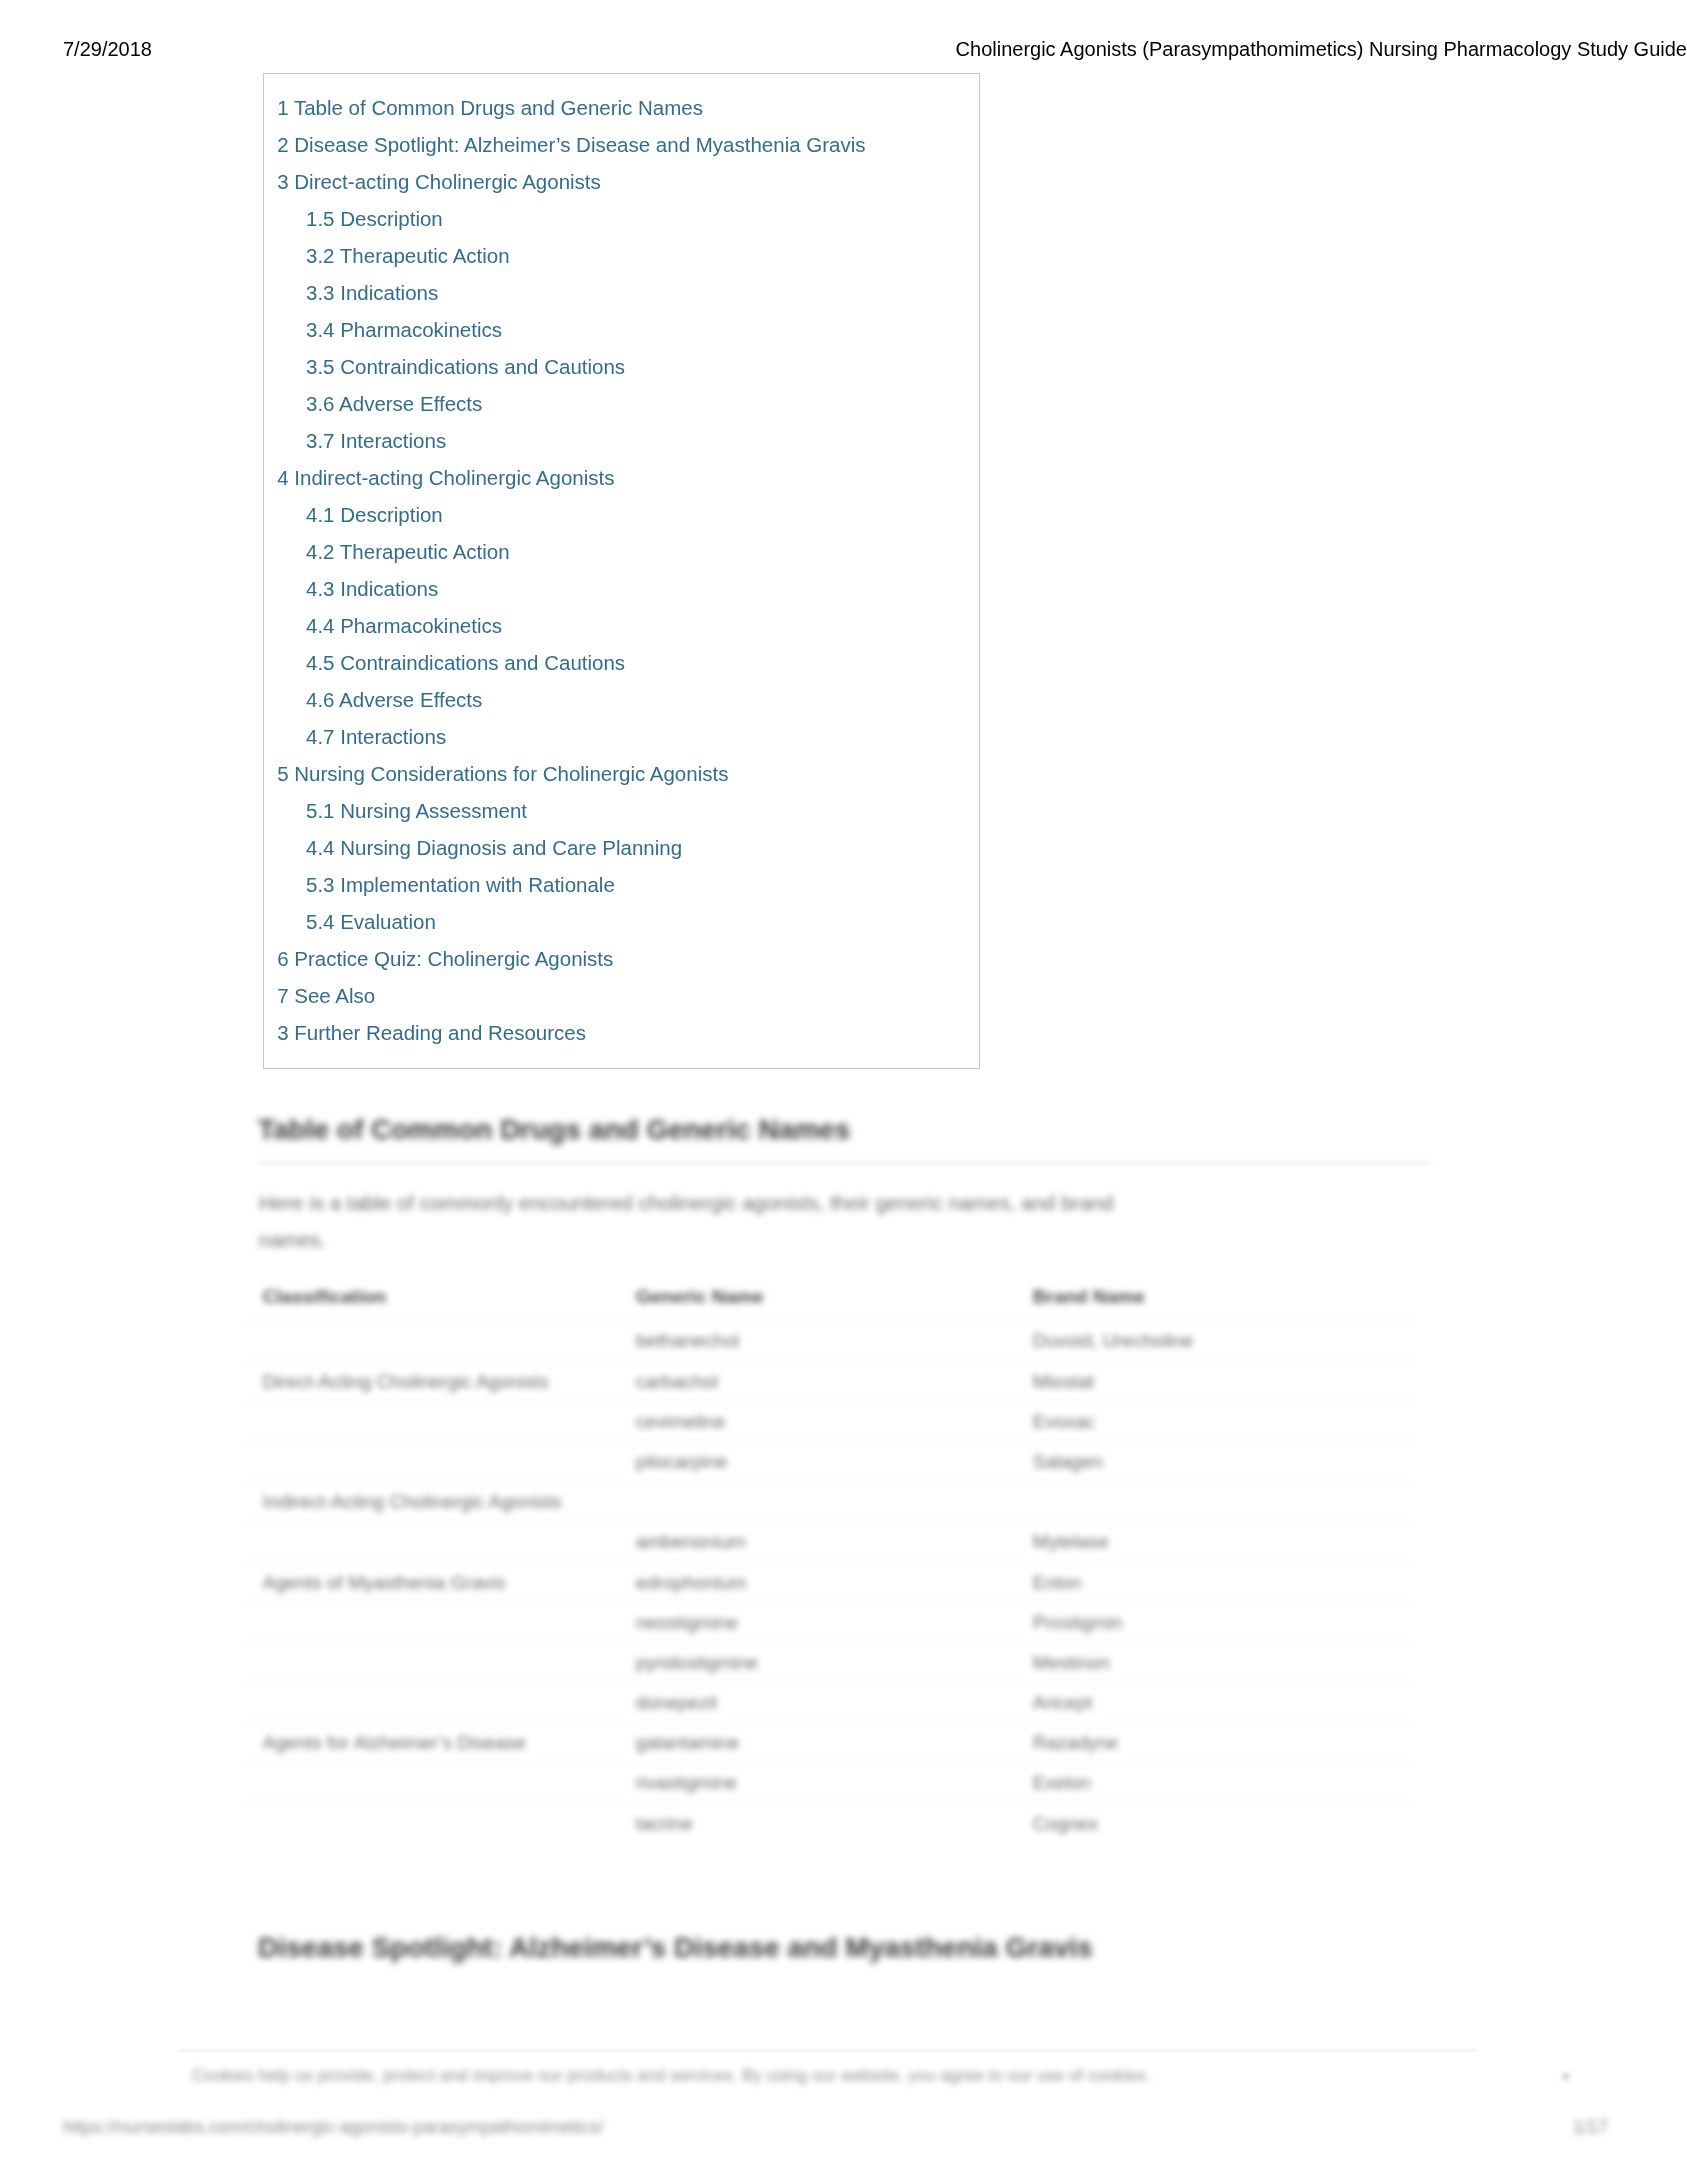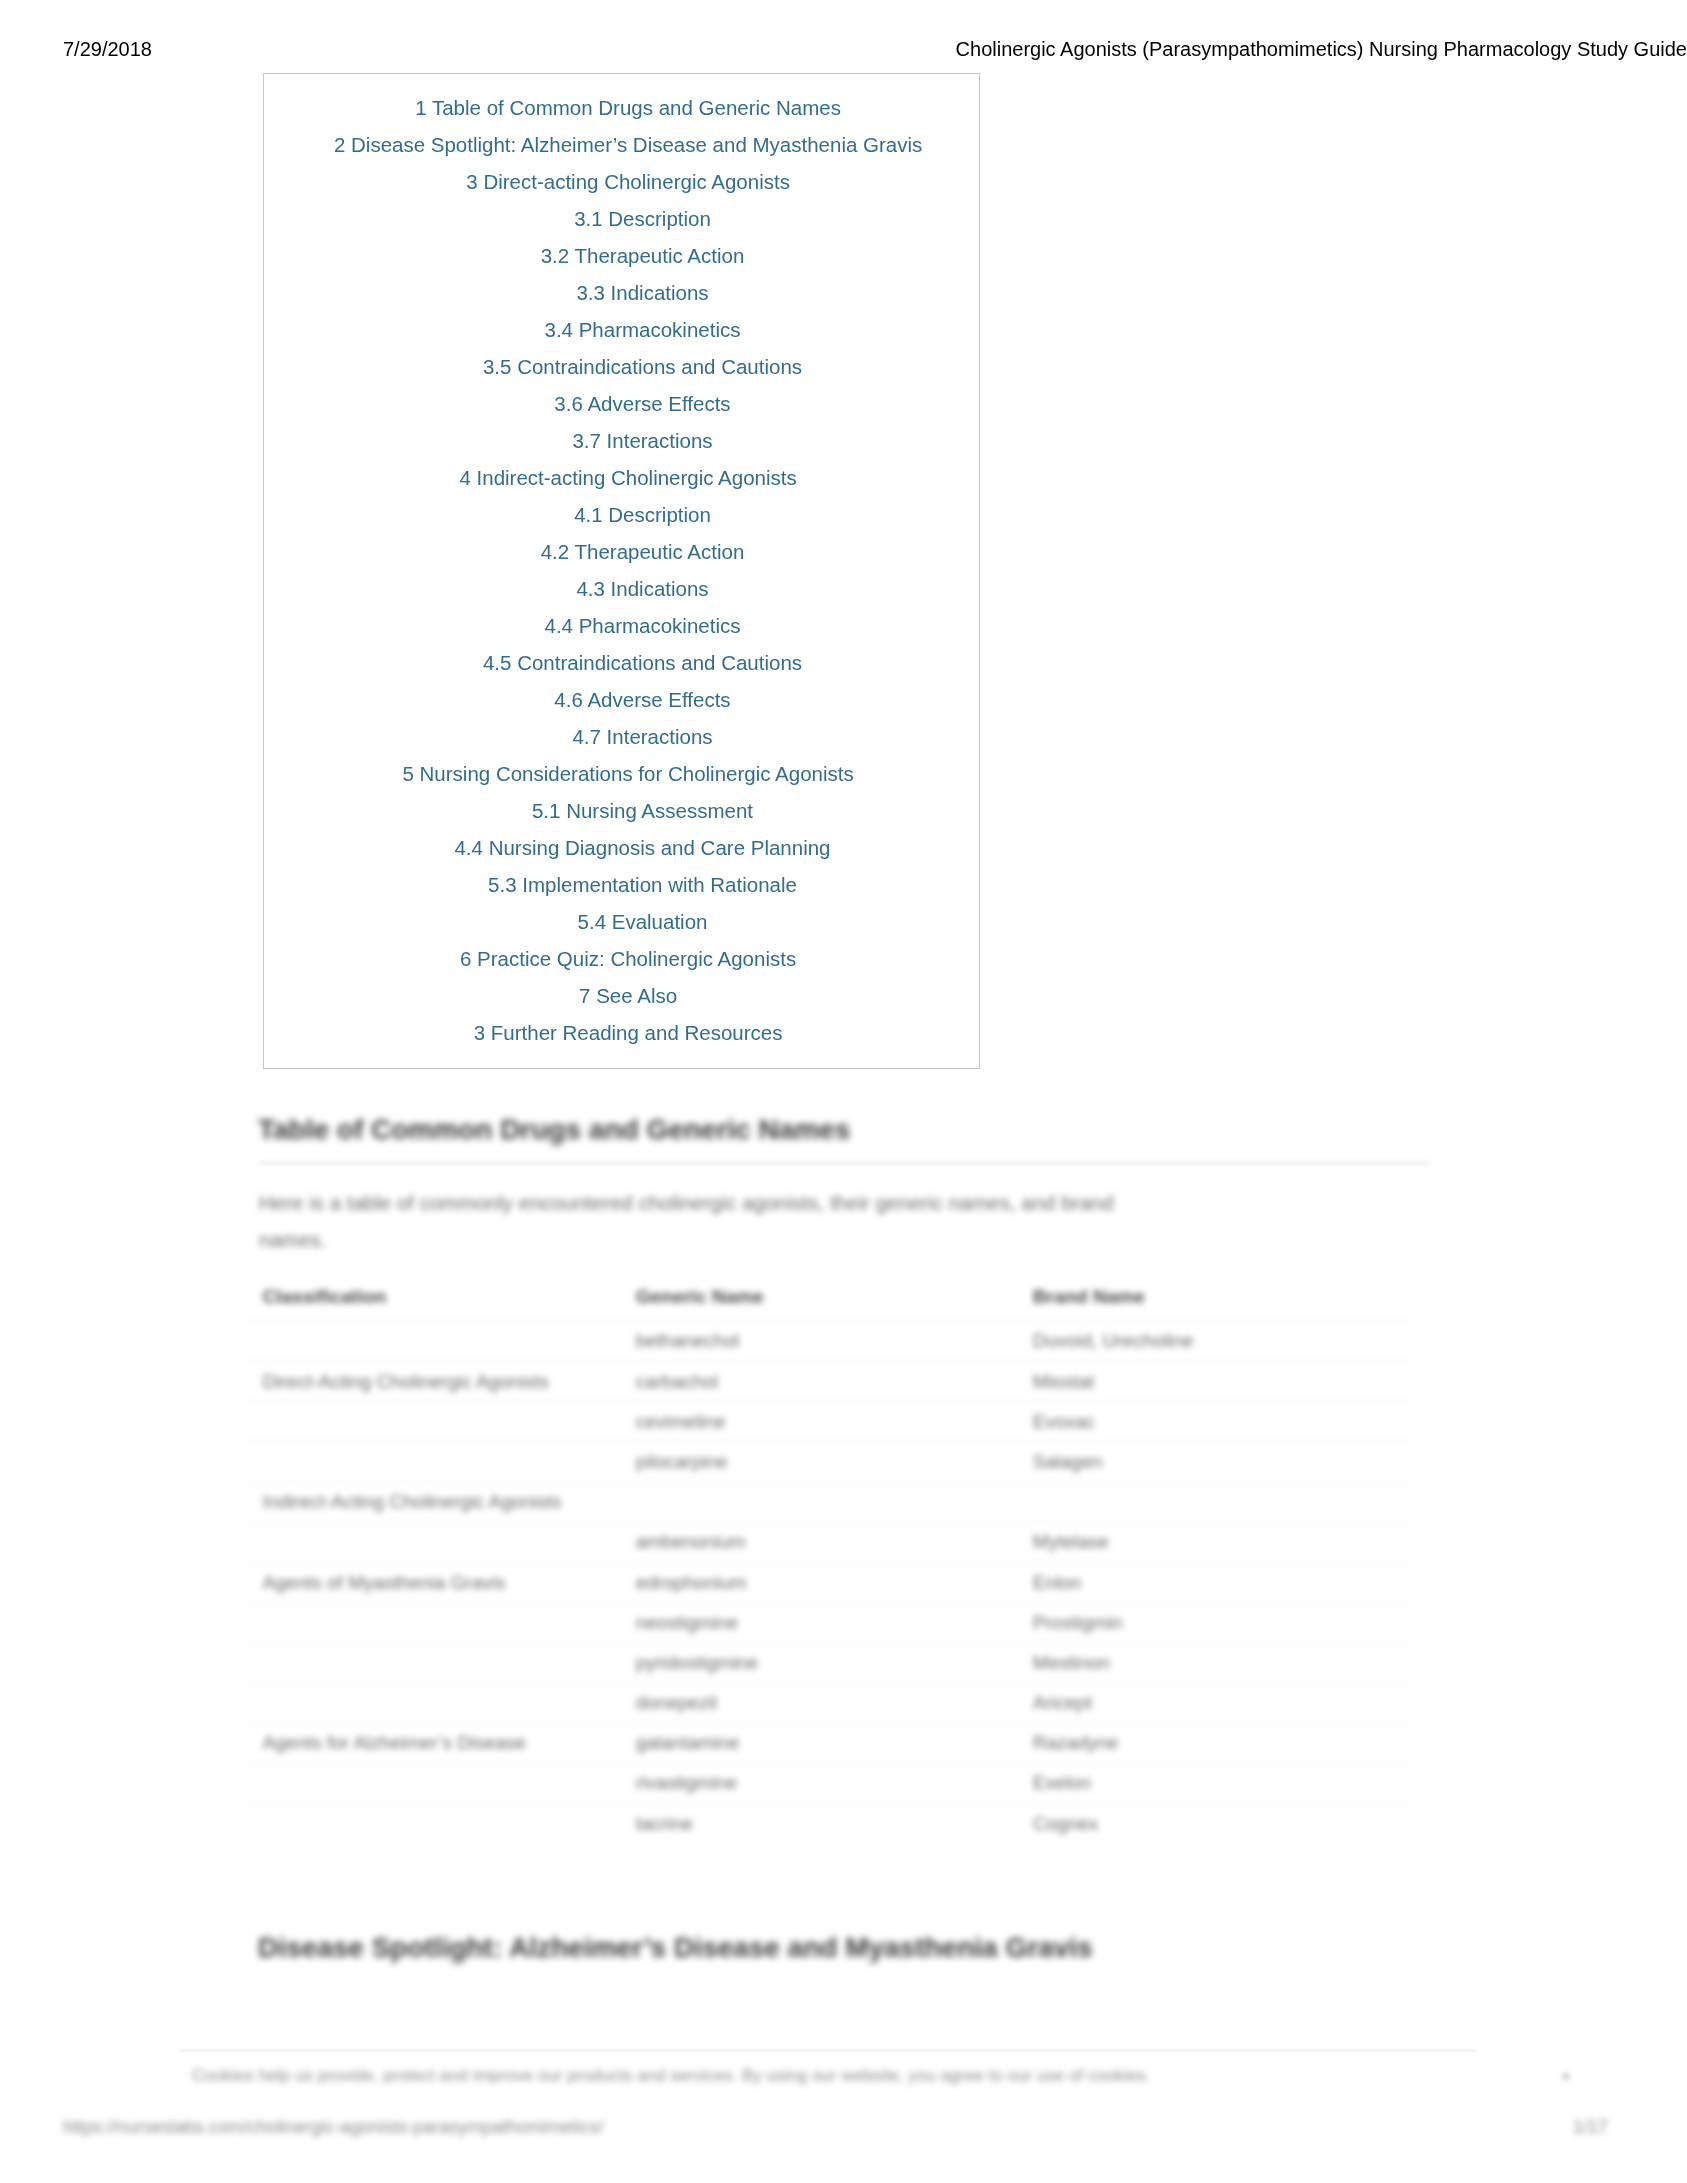--- a/index.html
+++ b/index.html
@@ -56,21 +56,20 @@
     height: 996px;
     box-sizing: border-box;
     border: 1.3px solid #c9c9c9;
     background: #ffffff;
     padding: 14.6px 0 14.6px 0;
   }
   .toc-list {
     list-style: none;
     margin: 0;
     padding: 0;
-    text-align: center;
   }
   .toc-item {
     font-size: 20.5px;
     line-height: 37px;
     color: #336d8d;
     white-space: nowrap;
   }
   .toc-item.level-1 { padding-left: 13.2px; }
   .toc-item.level-2 { padding-left: 42px; }
   .toc-link {
@@ -187,21 +186,21 @@
 <div class="print-header">
   <div class="print-date">7/29/2018</div>
   <div class="print-title">Cholinergic Agonists (Parasympathomimetics) Nursing Pharmacology Study Guide</div>
 </div>
 
 <div class="toc-box">
   <ul class="toc-list" id="toc-list">
       <li class="toc-item level-1"><a class="toc-link">1 Table of Common Drugs and Generic Names</a></li>
       <li class="toc-item level-1"><a class="toc-link">2 Disease Spotlight: Alzheimer’s Disease and Myasthenia Gravis</a></li>
       <li class="toc-item level-1"><a class="toc-link">3 Direct-acting Cholinergic Agonists</a></li>
-      <li class="toc-item level-2"><a class="toc-link">3.1 Description</a></li>
+      <li class="toc-item level-2"><a class="toc-link">1.5 Description</a></li>
       <li class="toc-item level-2"><a class="toc-link">3.2 Therapeutic Action</a></li>
       <li class="toc-item level-2"><a class="toc-link">3.3 Indications</a></li>
       <li class="toc-item level-2"><a class="toc-link">3.4 Pharmacokinetics</a></li>
       <li class="toc-item level-2"><a class="toc-link">3.5 Contraindications and Cautions</a></li>
       <li class="toc-item level-2"><a class="toc-link">3.6 Adverse Effects</a></li>
       <li class="toc-item level-2"><a class="toc-link">3.7 Interactions</a></li>
       <li class="toc-item level-1"><a class="toc-link">4 Indirect-acting Cholinergic Agonists</a></li>
       <li class="toc-item level-2"><a class="toc-link">4.1 Description</a></li>
       <li class="toc-item level-2"><a class="toc-link">4.2 Therapeutic Action</a></li>
       <li class="toc-item level-2"><a class="toc-link">4.3 Indications</a></li>

